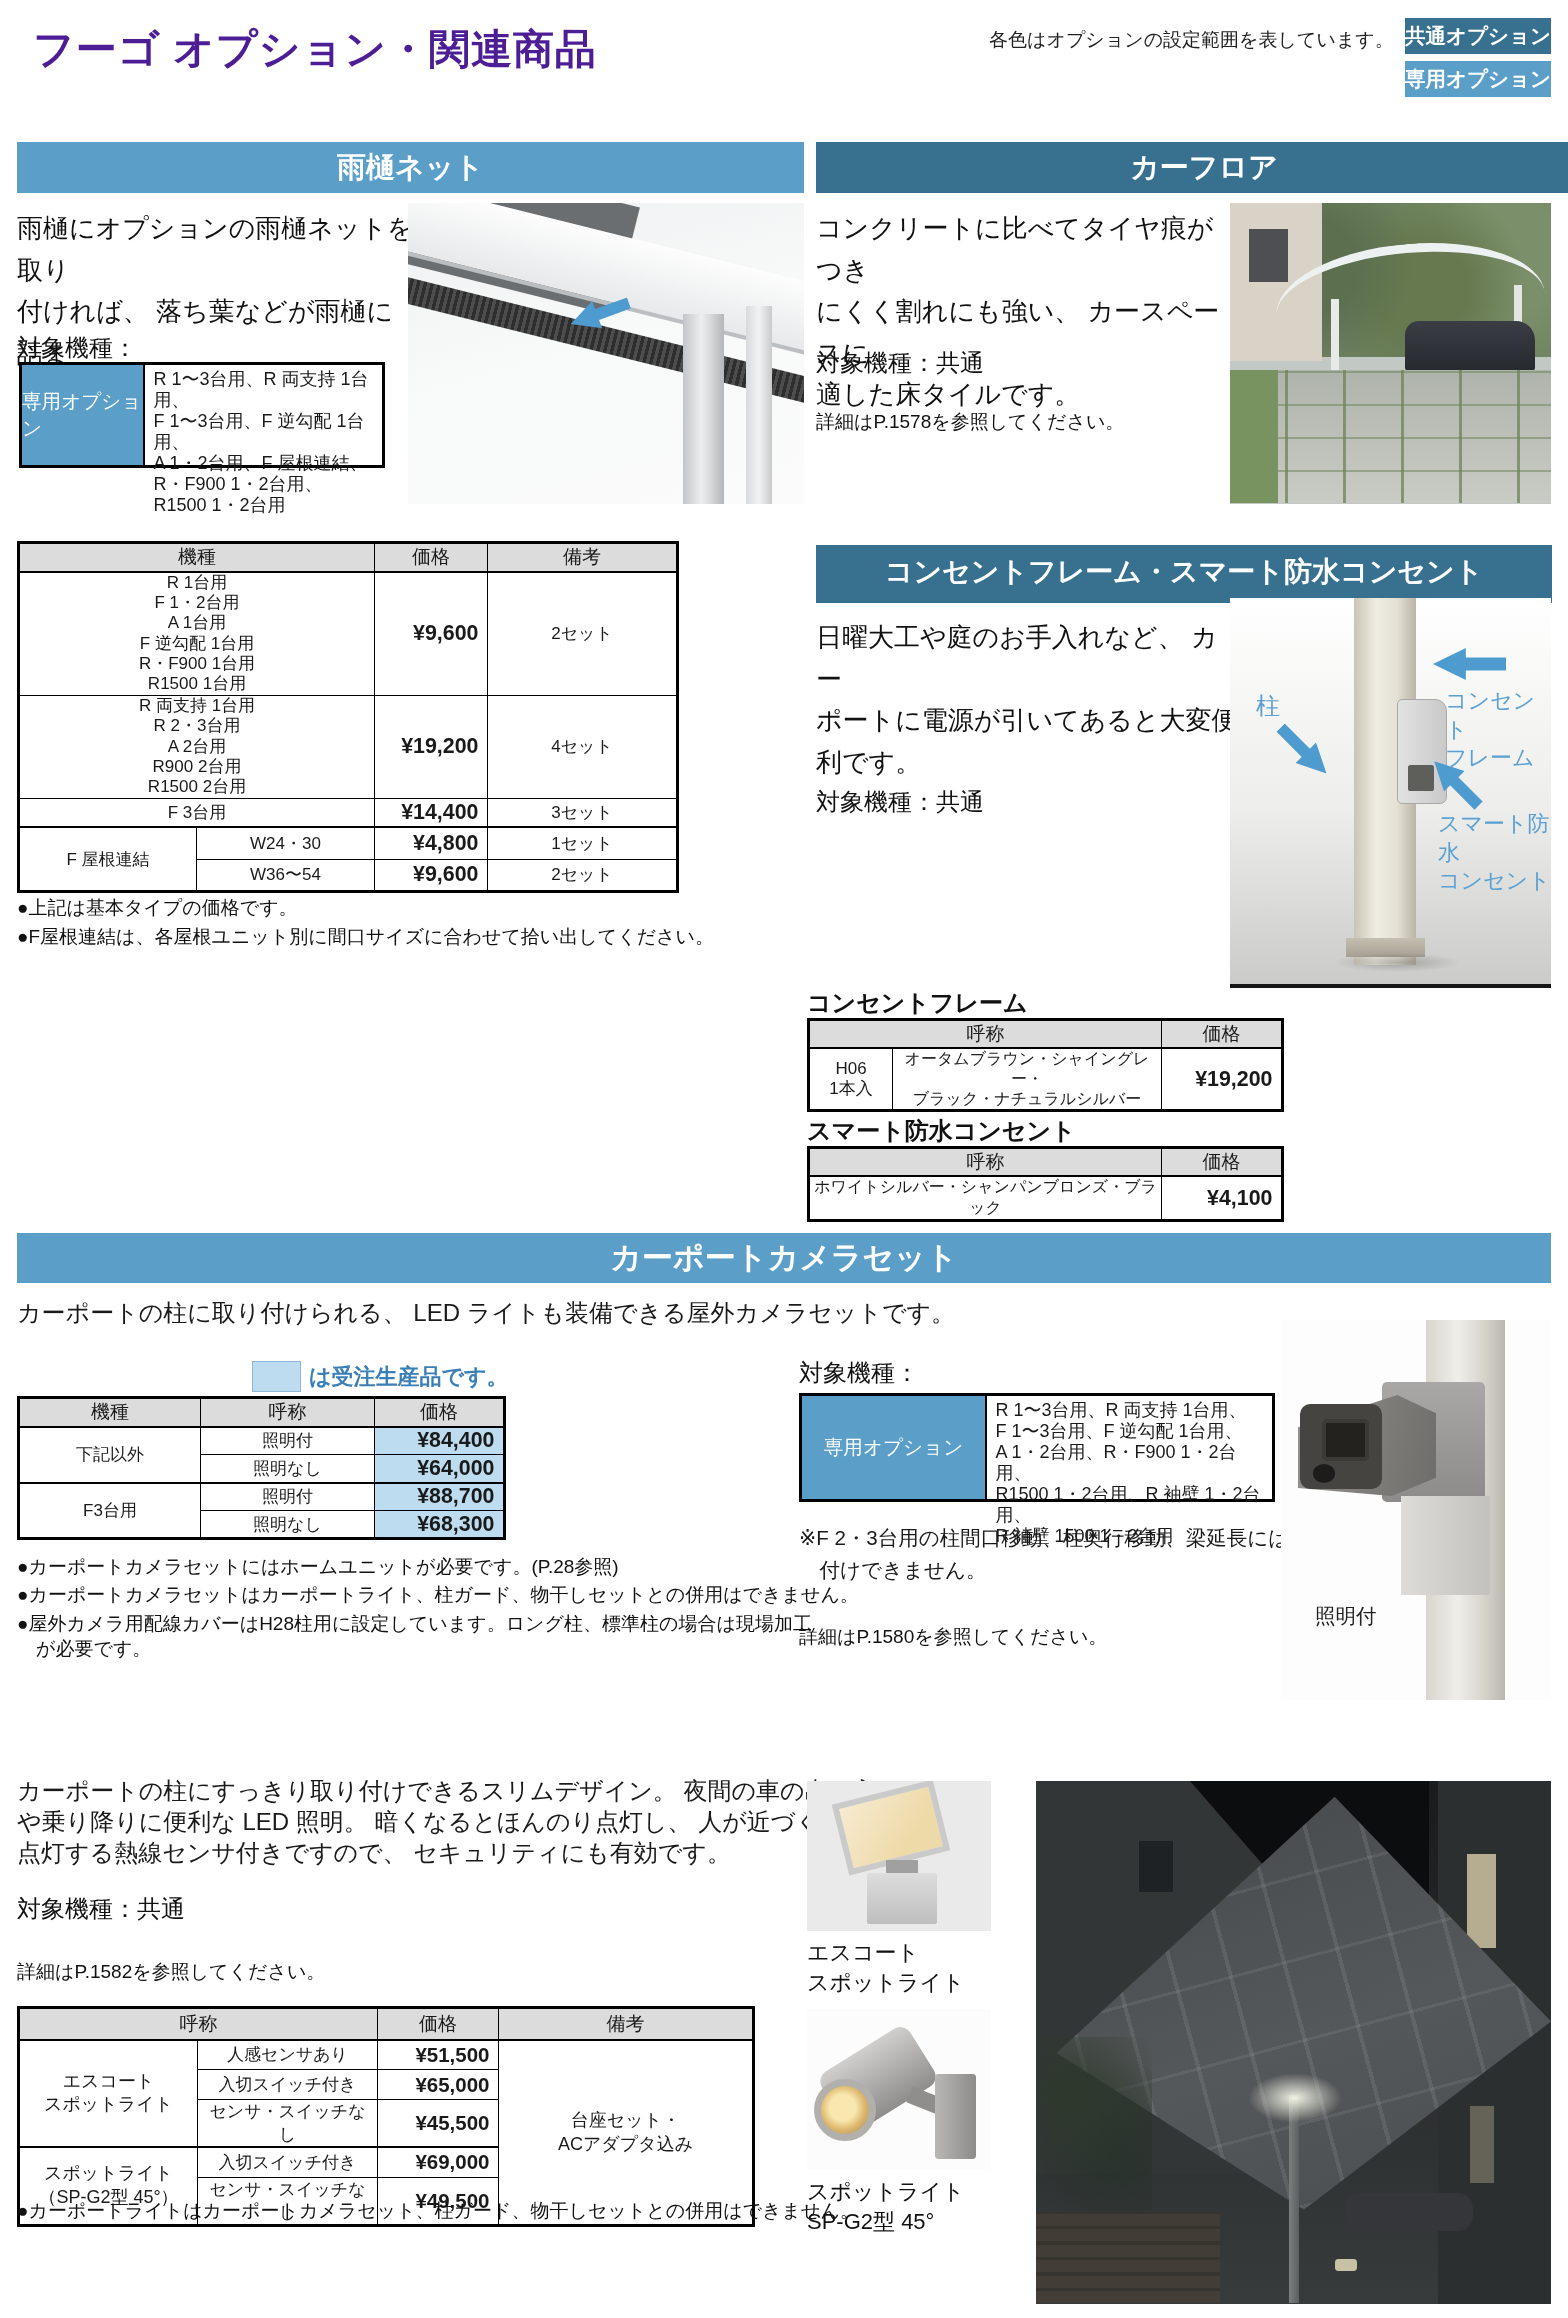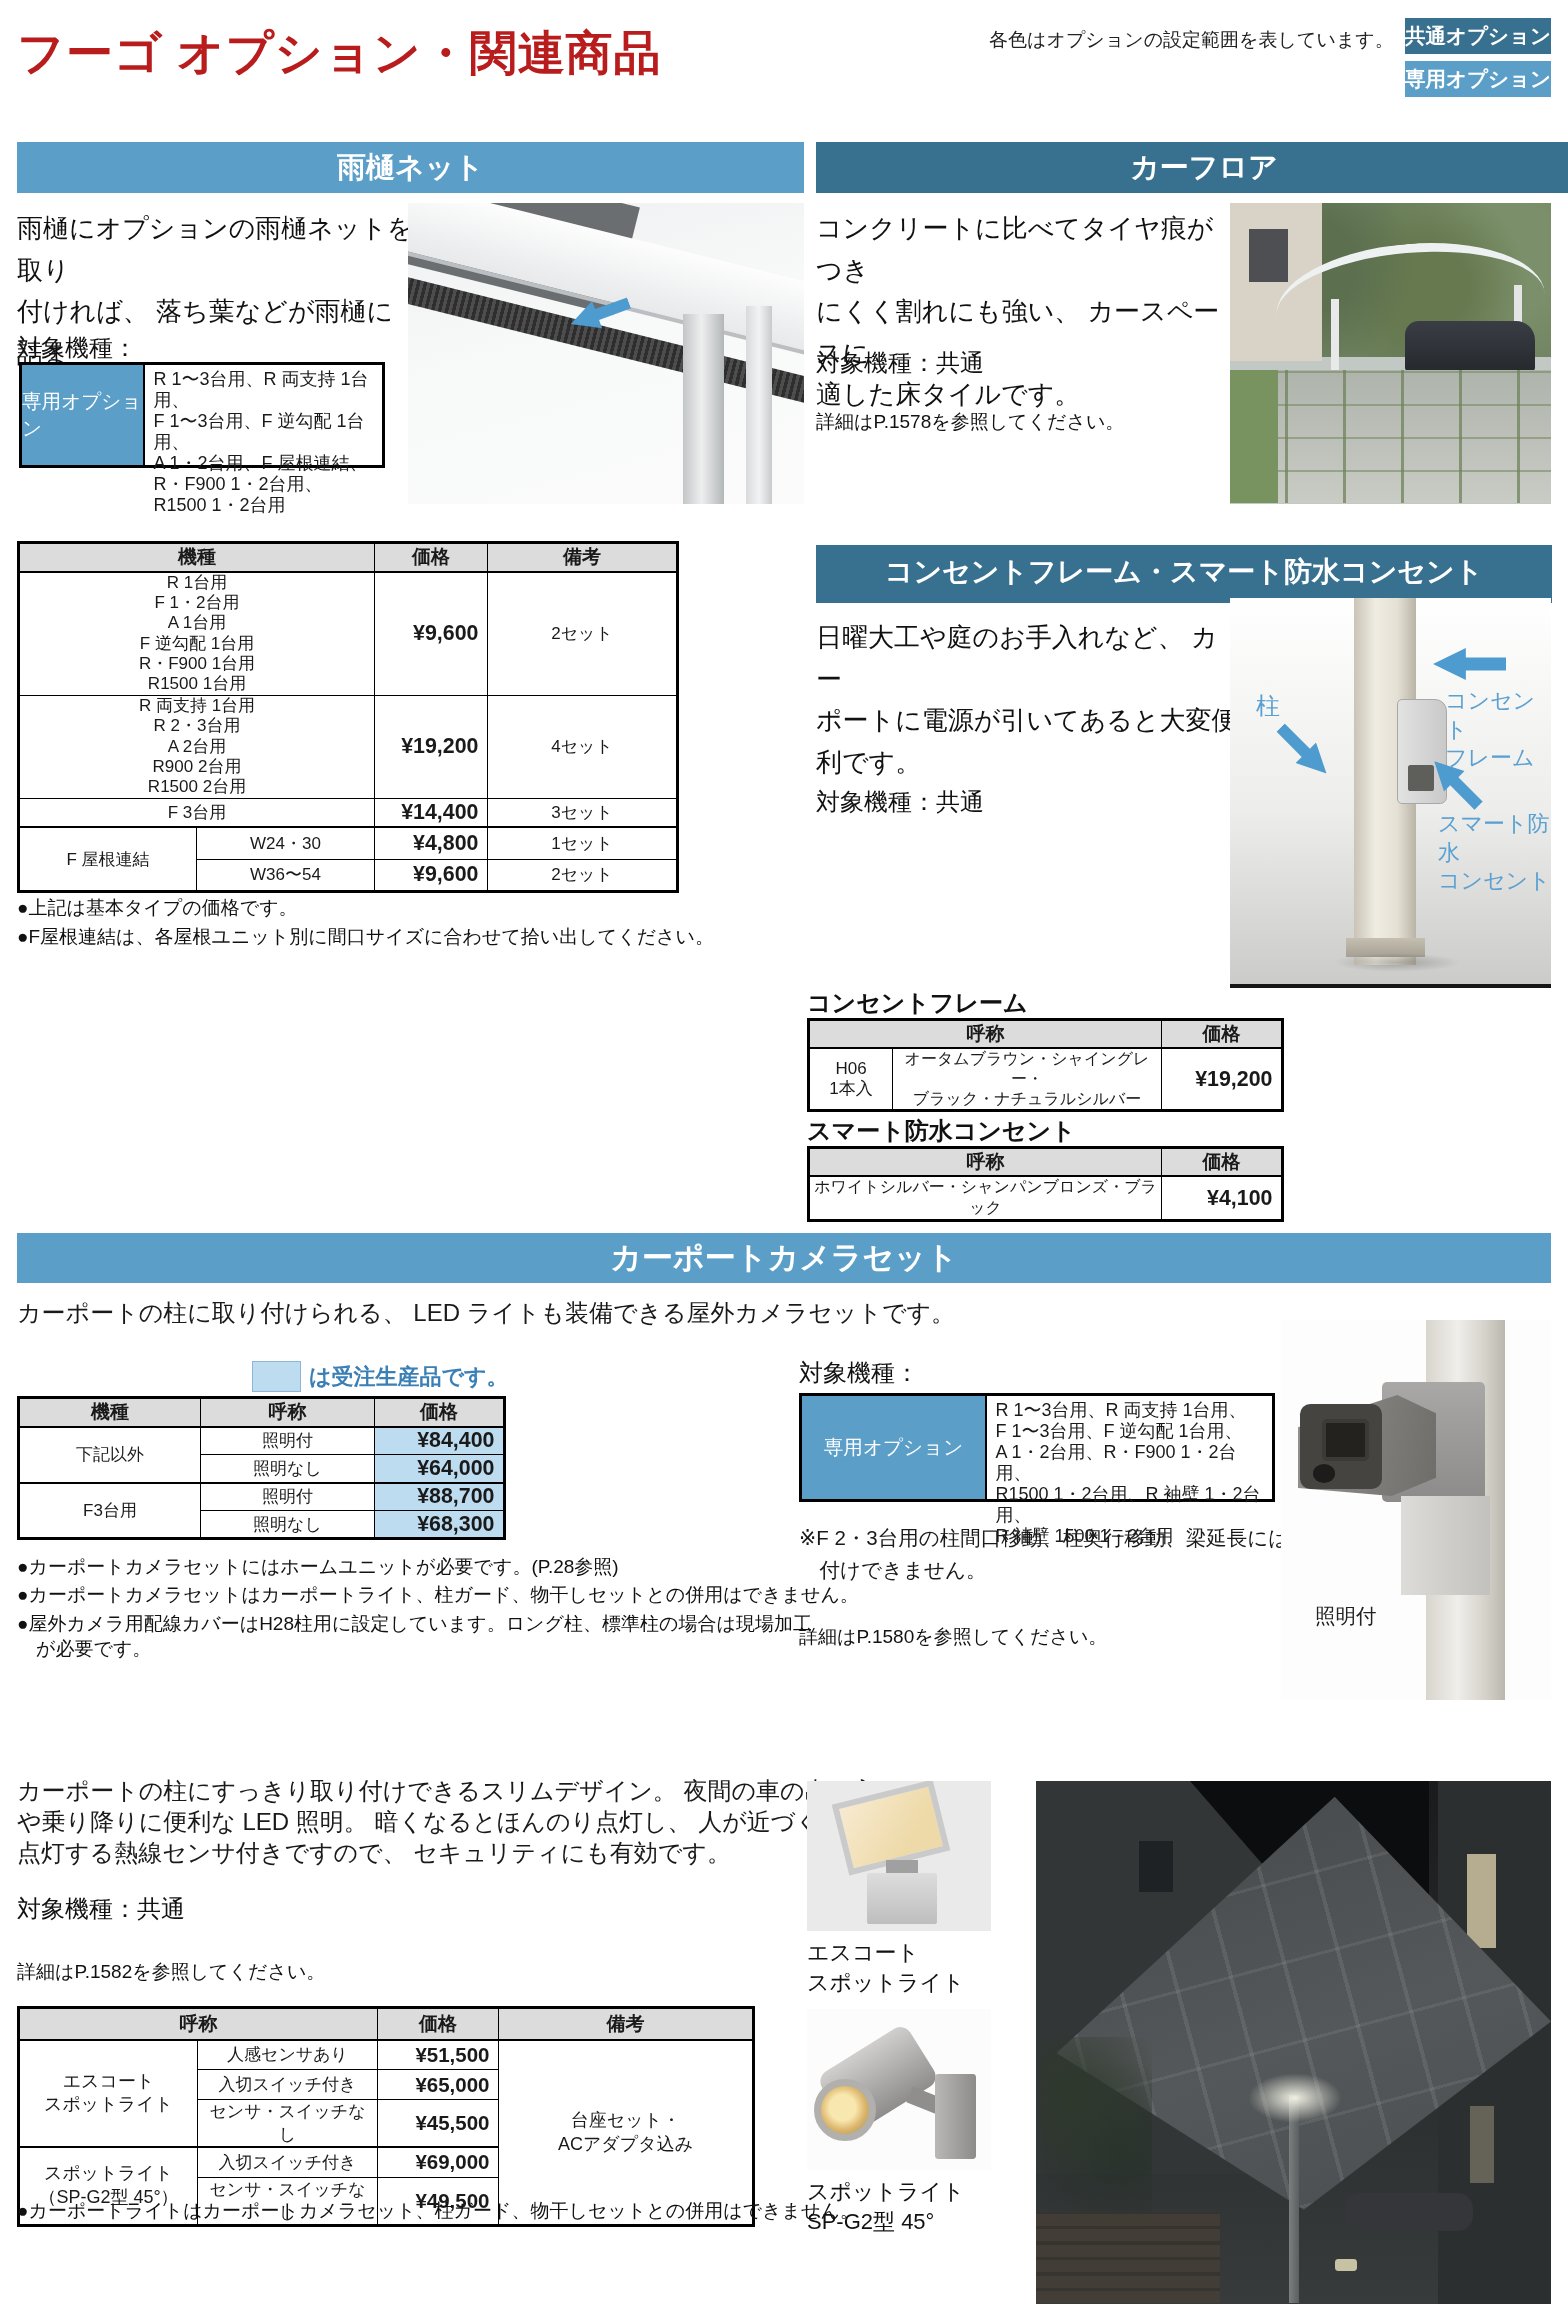--- a/index.html
+++ b/index.html
@@ -1,38 +1,38 @@
 <!DOCTYPE html>
 <html style="--common: #38718f; --exclusive: #5b9fc8; --order_fill: #bedcf0; --blue_text: #3a7fb5; --label_blue: #5aa0d2; --arrow_blue: #4e9bd0;font-size:13.7px"><head>
 <meta charset="utf-8">
 <style>
   html,body{margin:0;padding:0;background:#fff;}
   .page{position:relative;width:1569px;height:2319px;background:#fff;overflow:hidden;
         font-family:"Liberation Sans","DejaVu Sans",sans-serif;color:#1a1a1a;}
   .abs{position:absolute;}
-  .title{font-size:47px;font-weight:bold;letter-spacing:0.9px;color:#b91c1c;}
+  .title{font-size:41px;font-weight:bold;letter-spacing:0.9px;color:#4c1d95;margin-left:16px;}
   .color-note{font-size:19px;color:#222;}
   .badge{width:146px;height:36px;color:#fff;font-size:20.5px;font-weight:bold;
          display:flex;align-items:center;justify-content:center;}
   .bar{color:#fff;font-size:29px;font-weight:bold;text-align:center;}
   .bar-common{background:var(--common);}
   .bar-exclusive{background:var(--exclusive);}
   .desc{font-size:26px;line-height:1.6;color:#111;}
   .prel{white-space:pre-line;}
   .tlabel{font-size:24px;color:#111;}
   .subhead{font-size:24px;font-weight:bold;color:#111;}
   .note{font-size:19px;color:#111;line-height:1.5;}
   .optbox{display:flex;border:3.4px solid #000;background:#fff;box-sizing:border-box;}
   .optbox .tag{background:var(--exclusive);color:#fff;font-size:19.6px;
                display:flex;align-items:center;justify-content:center;
                border-right:2.6px solid #000;flex:none;}
   .optbox .models{font-size:18px;line-height:1.16;padding:4.3px 8.5px;white-space:pre-line;}
   table.ptable{position:absolute;border-collapse:collapse;table-layout:fixed;background:#fff;
                border:3.4px solid #000;}
-  .ptable th{background:#dcdcdc;font-weight:bold;font-size:19px;border:1.7px solid #000;
+  .ptable th{background:#dcdcdc;font-weight:normal;font-size:19px;border:1.7px solid #000;
              border-bottom:2.6px solid #000;padding:0;text-align:center;vertical-align:middle;}
   .ptable td{border:1.7px solid #000;font-size:17px;text-align:center;vertical-align:middle;
              padding:0 3.4px;}
   .ptable .price{font-weight:bold;font-size:21.4px;text-align:right;padding-right:8.5px;}
   .ptable .blue-cell{background:var(--order_fill);}
   .ptable tr.gsep td{border-top:2.6px solid #000;}
   .blue-label{color:var(--label_blue);font-size:22px;line-height:1.3;white-space:pre-line;}
   .arrow{position:absolute;background:var(--arrow_blue);
          clip-path:polygon(100% 50%,55% 0,55% 30%,0 30%,0 70%,55% 70%,55% 100%);}
   .photo{position:absolute;overflow:hidden;}

